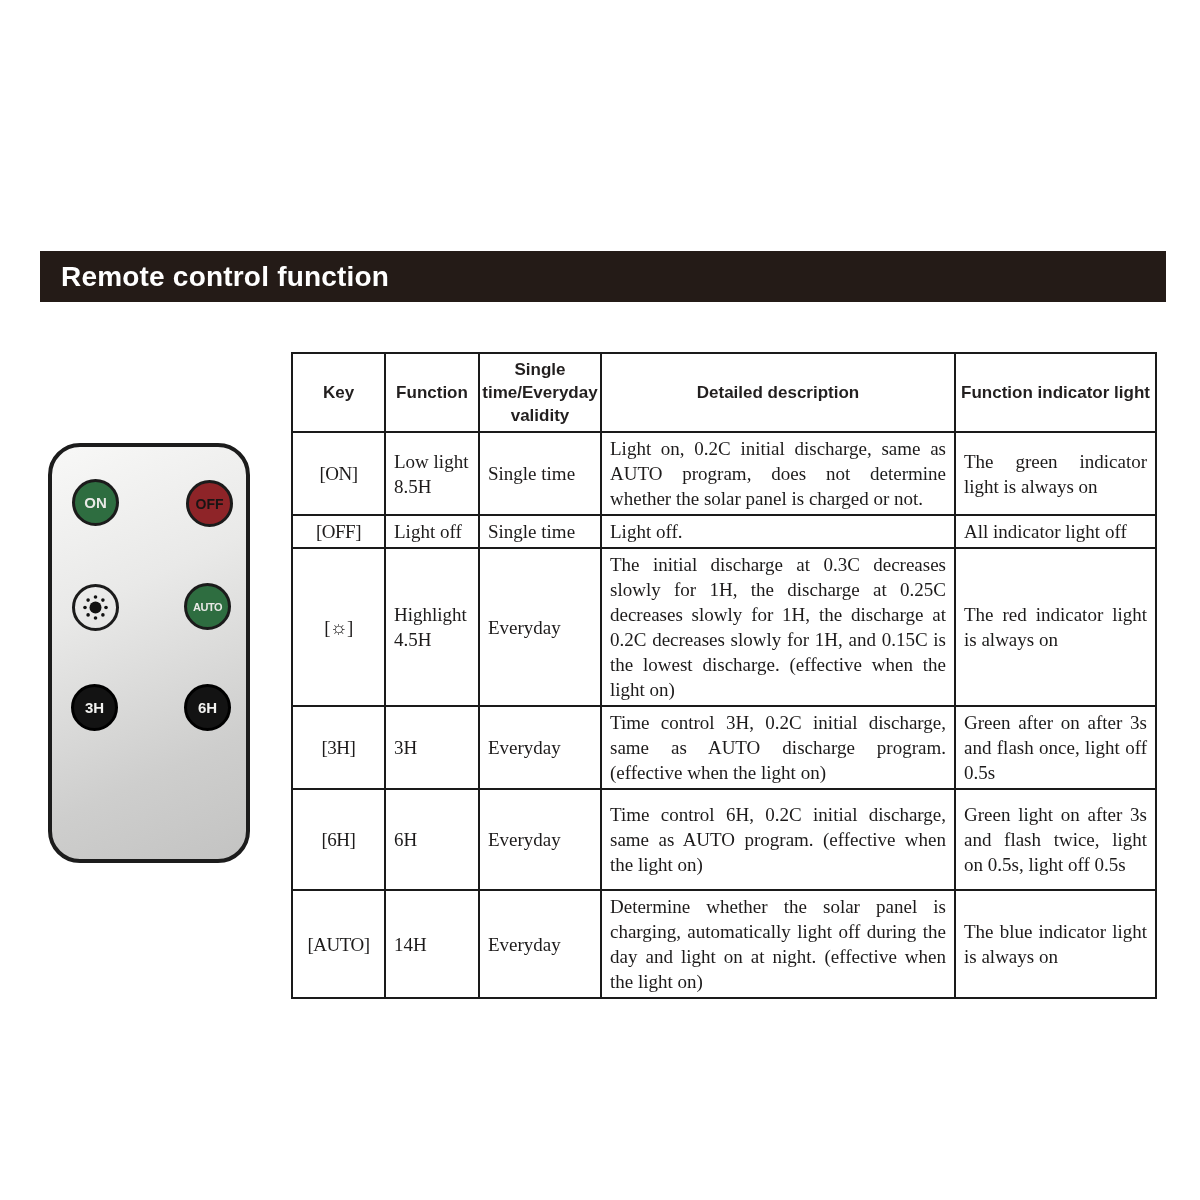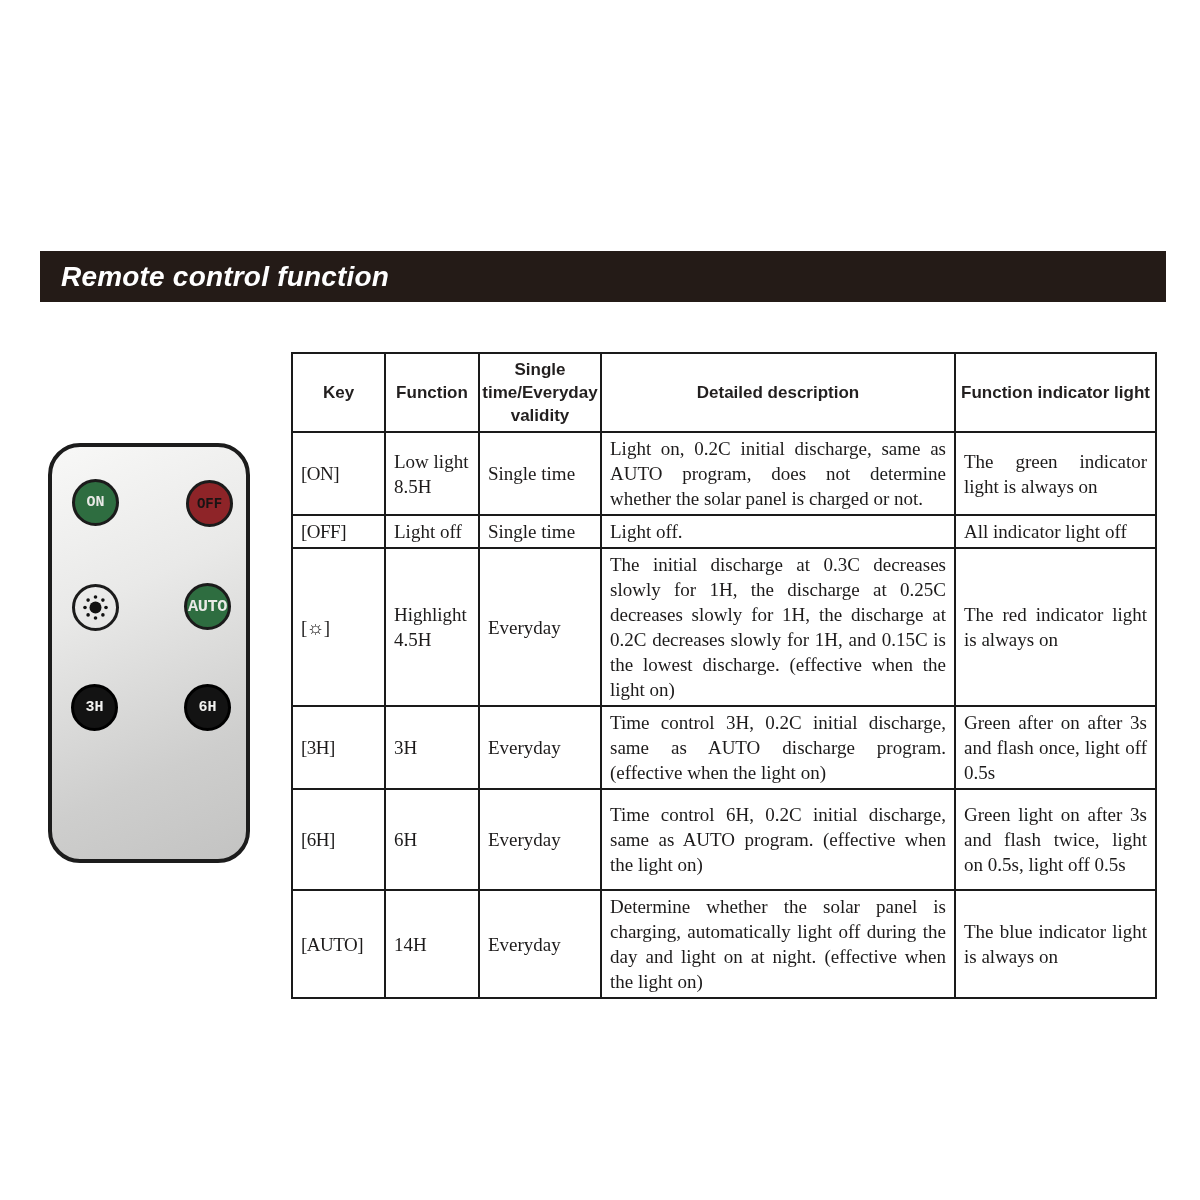--- a/index.html
+++ b/index.html
@@ -1,53 +1,53 @@
 <!DOCTYPE html>
 <html><head>
 <meta charset="utf-8">
 <style>
   html,body{margin:0;padding:0;background:#ffffff;}
   .page{position:relative;width:1200px;height:1200px;background:#ffffff;overflow:hidden;
         font-family:"Liberation Sans",sans-serif;color:#1a1a1a;}
 
   
   .title-bar{position:absolute;left:40px;top:251px;width:1126px;height:51px;
-             background:#241b17;display:flex;align-items:center;font-style:italic;}
+             background:#241b17;display:flex;align-items:center;}
   .title-bar .title-text{color:#ffffff;font-size:28px;font-weight:bold;
              padding-left:21px;letter-spacing:0.2px;font-family:"Liberation Sans",sans-serif;}
 
   
   .remote{position:absolute;left:48px;top:443px;width:202px;height:420px;
           box-sizing:border-box;border:4px solid #1c1c1c;border-radius:32px;
           background:linear-gradient(155deg,#f8f8f7 0%,#e9e9e8 35%,#cecECD 75%,#c3c3c2 100%);
           background:linear-gradient(155deg,#f8f8f7 0%,#e9e9e8 35%,#cececd 75%,#c3c3c2 100%);}
   .rbtn{position:absolute;width:47px;height:47px;border-radius:50%;
         box-sizing:border-box;border:3px solid #1b1b1b;
         display:flex;align-items:center;justify-content:center;
-        font-family:Liberation Mono, monospace;font-weight:bold;text-align:center;}
+        font-family:Liberation Sans, sans-serif;font-weight:bold;text-align:center;}
   .rbtn.green{background:#2e6d40;color:#e9e9e6;}
   .rbtn.red{background:#8e2428;color:#191414;}
   .rbtn.black{background:#131313;border-color:#000000;color:#f2f2f0;}
   .rbtn.ring{background:transparent;}
-  .fs15{font-size:15px;} .fs14{font-size:14px;} .fs12{font-size:17px;letter-spacing:-0.5px;}
+  .fs15{font-size:15px;} .fs14{font-size:14px;} .fs12{font-size:11px;letter-spacing:-0.5px;}
   .pos-on{left:20px;top:32px;}  .pos-off{left:134px;top:33px;}
   .pos-sun{left:20px;top:137px;}.pos-auto{left:132px;top:136px;}
   .pos-3h{left:19px;top:237px;} .pos-6h{left:132px;top:237px;}
 
   
   table.fn{position:absolute;left:291px;top:352px;width:864px;border-collapse:collapse;
            table-layout:fixed;}
   table.fn td,table.fn th{border:2px solid #1a1a1a;vertical-align:middle;
            padding:3px 8px;box-sizing:border-box;margin-top:40px;}
   table.fn th{font-family:"Liberation Sans",sans-serif;font-weight:bold;font-size:17px;
            line-height:23px;text-align:center;padding:3px 2px;color:#221f1f;}
   table.fn td{font-family:"Liberation Serif","DejaVu Serif",serif;font-size:19px;
            line-height:25px;color:#1d1b1b;}
   td.c{text-align:left;}
-  td.key{text-align:left;font-family:"Liberation Serif","DejaVu Sans",serif;
+  td.key{text-align:center;font-family:"Liberation Serif","DejaVu Sans",serif;
          font-size:19px;letter-spacing:-0.5px;}
   td.j{text-align:justify;}
   tr.hrow{height:79px;} tr.r0{height:78px;} tr.r1{height:32px;} tr.r2{height:127px;}
   tr.r3{height:79px;} tr.r4{height:101px;} tr.r5{height:98px;}
 </style>
 </head>
 <body>
 
 <div class="page">
 

